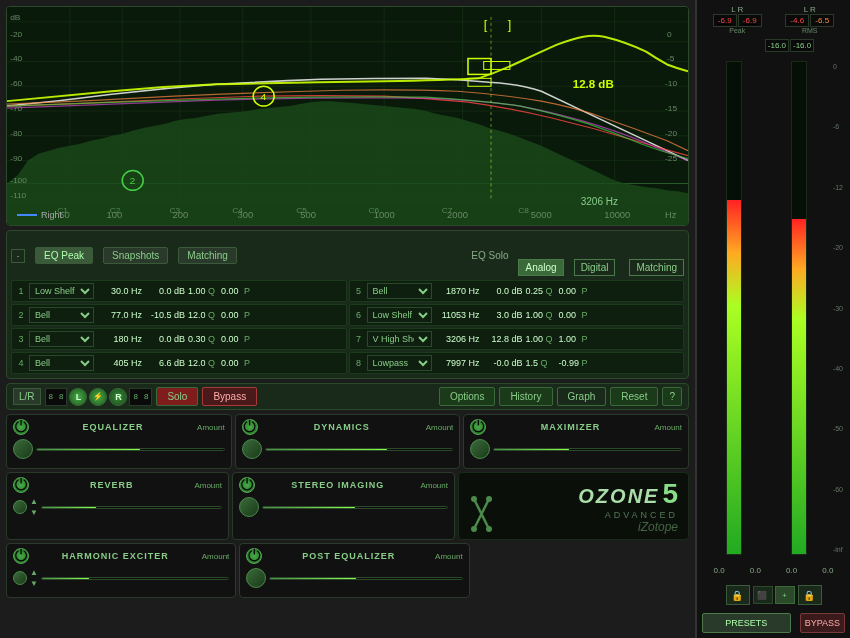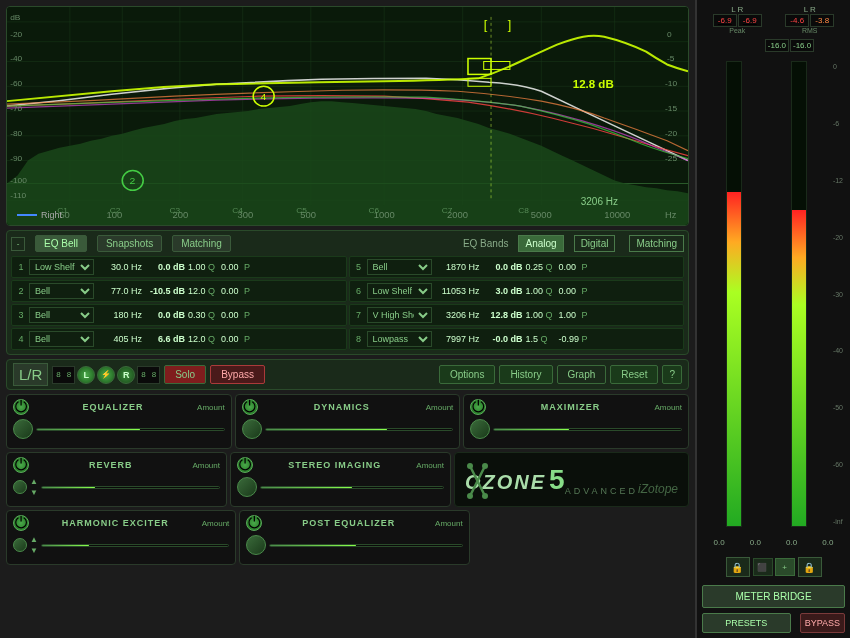--- a/index.html
+++ b/index.html
@@ -112,20 +112,21 @@
       font-size: 10px;
     }
 
     .eq-mode-btn {
       background: #1a2a1a;
       border: 1px solid #4a7a4a;
       color: #88cc88;
       padding: 2px 6px;
       font-size: 10px;
       cursor: pointer;
+      margin-top: 24px;
     }
 
     .eq-mode-btn.active {
       background: #3a6a3a;
       color: #ccffcc;
     }
 
     
     .eq-bands-grid {
       display: grid;
@@ -155,21 +156,20 @@
       font-size: 9px;
       width: 45px;
       text-align: right;
     }
 
     .band-gain {
       color: #88cc88;
       font-size: 9px;
       width: 40px;
       text-align: right;
-      font-weight: bold;
     }
 
     .band-q {
       color: #88cc88;
       font-size: 9px;
       width: 30px;
     }
 
     .band-p {
       color: #88cc88;
@@ -191,21 +191,21 @@
       border: 1px solid #2a4a2a;
       border-radius: 4px;
       padding: 3px 6px;
     }
 
     .lr-btn {
       background: #2a3a2a;
       border: 1px solid #3a5a3a;
       color: #88cc88;
       padding: 2px 5px;
-      font-size: 15px;
+      font-size: 10px;
       cursor: pointer;
     }
 
     .channel-btns {
       display: flex;
       gap: 2px;
     }
 
     .ch-btn {
       width: 18px;
@@ -471,25 +471,25 @@
         <span>Right</span>
       </div>
 
       <div class="freq-label" style="position:absolute; bottom:18px; right:70px; color:#88cc88; font-size:10px;">3206 Hz</div>
     </div>
 
     <div class="eq-controls">
 
       <div class="eq-tabs">
         <button class="collapse-btn">-</button>
-        <button class="eq-tab-btn active">EQ Bell</button>
+        <button class="eq-tab-btn active">EQ Peak</button>
         <button class="eq-tab-btn">Snapshots</button>
         <button class="eq-tab-btn">Matching</button>
         <div class="spacer"></div>
-        <span class="eq-mode-label">EQ Bands</span>
+        <span class="eq-mode-label">EQ Solo</span>
         <button class="eq-mode-btn active">Analog</button>
         <button class="eq-mode-btn">Digital</button>
         <button class="eq-mode-btn" style="margin-left:4px;">Matching</button>
       </div>
 
       <div class="eq-bands-grid">
 
         <div class="eq-band-row">
           <span class="band-num">1</span>
           <select class="band-type-select">
@@ -691,21 +691,21 @@
 
         <div style="flex:1; background:#0a0f0a; border:1px solid #1a2a1a; border-radius:4px; display:flex; flex-direction:column; align-items:flex-end; justify-content:center; padding:5px 10px; position:relative;">
 
           <svg width="45" height="40" style="position:absolute; left:10px; bottom:5px;">
             <path d="M5,35 L20,5 M20,35 L5,5" stroke="#4a8a4a" stroke-width="2.5" fill="none"></path>
             <circle cx="5" cy="35" r="3" fill="#4a8a4a"></circle>
             <circle cx="20" cy="5" r="3" fill="#4a8a4a"></circle>
             <circle cx="5" cy="5" r="3" fill="#4a8a4a"></circle>
             <circle cx="20" cy="35" r="3" fill="#4a8a4a"></circle>
           </svg>
-          <div style="display:flex; flex-direction:row; align-items:flex-end;">
+          <div style="display:flex; flex-direction:column; align-items:flex-end;">
             <div style="display:flex; align-items:baseline; gap:3px;">
               <span style="font-size:20px; font-weight:bold; color:#aaddaa; font-style:italic; letter-spacing:2px;">OZONE</span>
               <span style="font-size:28px; font-weight:bold; color:#88dd88;">5</span>
             </div>
             <span style="font-size:9px; color:#557755; letter-spacing:3px;">ADVANCED</span>
             <span style="font-size:12px; color:#446644; font-style:italic;">iZotope</span>
           </div>
         </div>
       </div>
 
@@ -760,21 +760,21 @@
         </div>
         <span style="color:#668866; font-size:7px;">Peak</span>
       </div>
       <div style="display:flex; flex-direction:column; align-items:center;">
         <div style="display:flex; gap:2px;">
           <span style="color:#88aa88; font-size:8px;">L</span>
           <span style="color:#88aa88; font-size:8px;">R</span>
         </div>
         <div style="display:flex; gap:1px;">
           <div style="background:#0a0a0a; border:1px solid #2a3a2a; color:#ff4444; font-size:8px; padding:1px 2px; min-width:24px; text-align:center;">-4.6</div>
-          <div style="background:#0a0a0a; border:1px solid #2a3a2a; color:#ff8844; font-size:8px; padding:1px 2px; min-width:24px; text-align:center;">-3.8</div>
+          <div style="background:#0a0a0a; border:1px solid #2a3a2a; color:#ff8844; font-size:8px; padding:1px 2px; min-width:24px; text-align:center;">-6.5</div>
         </div>
         <span style="color:#668866; font-size:7px;">RMS</span>
       </div>
     </div>
 
     <div style="display:flex; justify-content:space-around; gap:2px;">
       <div style="display:flex; gap:1px;padding-left:32px;">
         <div style="background:#0a0a0a; border:1px solid #2a3a2a; color:#88cc88; font-size:8px; padding:1px 2px; min-width:24px; text-align:center;">-16.0</div>
         <div style="background:#0a0a0a; border:1px solid #2a3a2a; color:#88cc88; font-size:8px; padding:1px 2px; min-width:24px; text-align:center;">-16.0</div>
       </div>
@@ -816,20 +816,19 @@
 
     <div style="display:flex; gap:3px; justify-content:center; align-items:center; padding:3px 0;">
       <div class="lock-btn">🔒</div>
       <div style="display:flex; gap:2px;">
         <div style="width:20px; height:18px; background:#1a2a1a; border:1px solid #2a4a2a; cursor:pointer; display:flex; align-items:center; justify-content:center; color:#4a8a4a; font-size:8px;">⬛</div>
         <div style="width:20px; height:18px; background:#2a4a2a; border:1px solid #3a6a3a; cursor:pointer; display:flex; align-items:center; justify-content:center; color:#88cc88; font-size:8px;">+</div>
       </div>
       <div class="lock-btn">🔒</div>
     </div>
 
-    <button class="meter-bridge-btn">METER BRIDGE</button>
 
     <div class="presets-row">
       <button class="preset-btn">PRESETS</button>
       <button class="bypass-btn-main">BYPASS</button>
     </div>
   </div>
 </div>
 
 </body></html>

